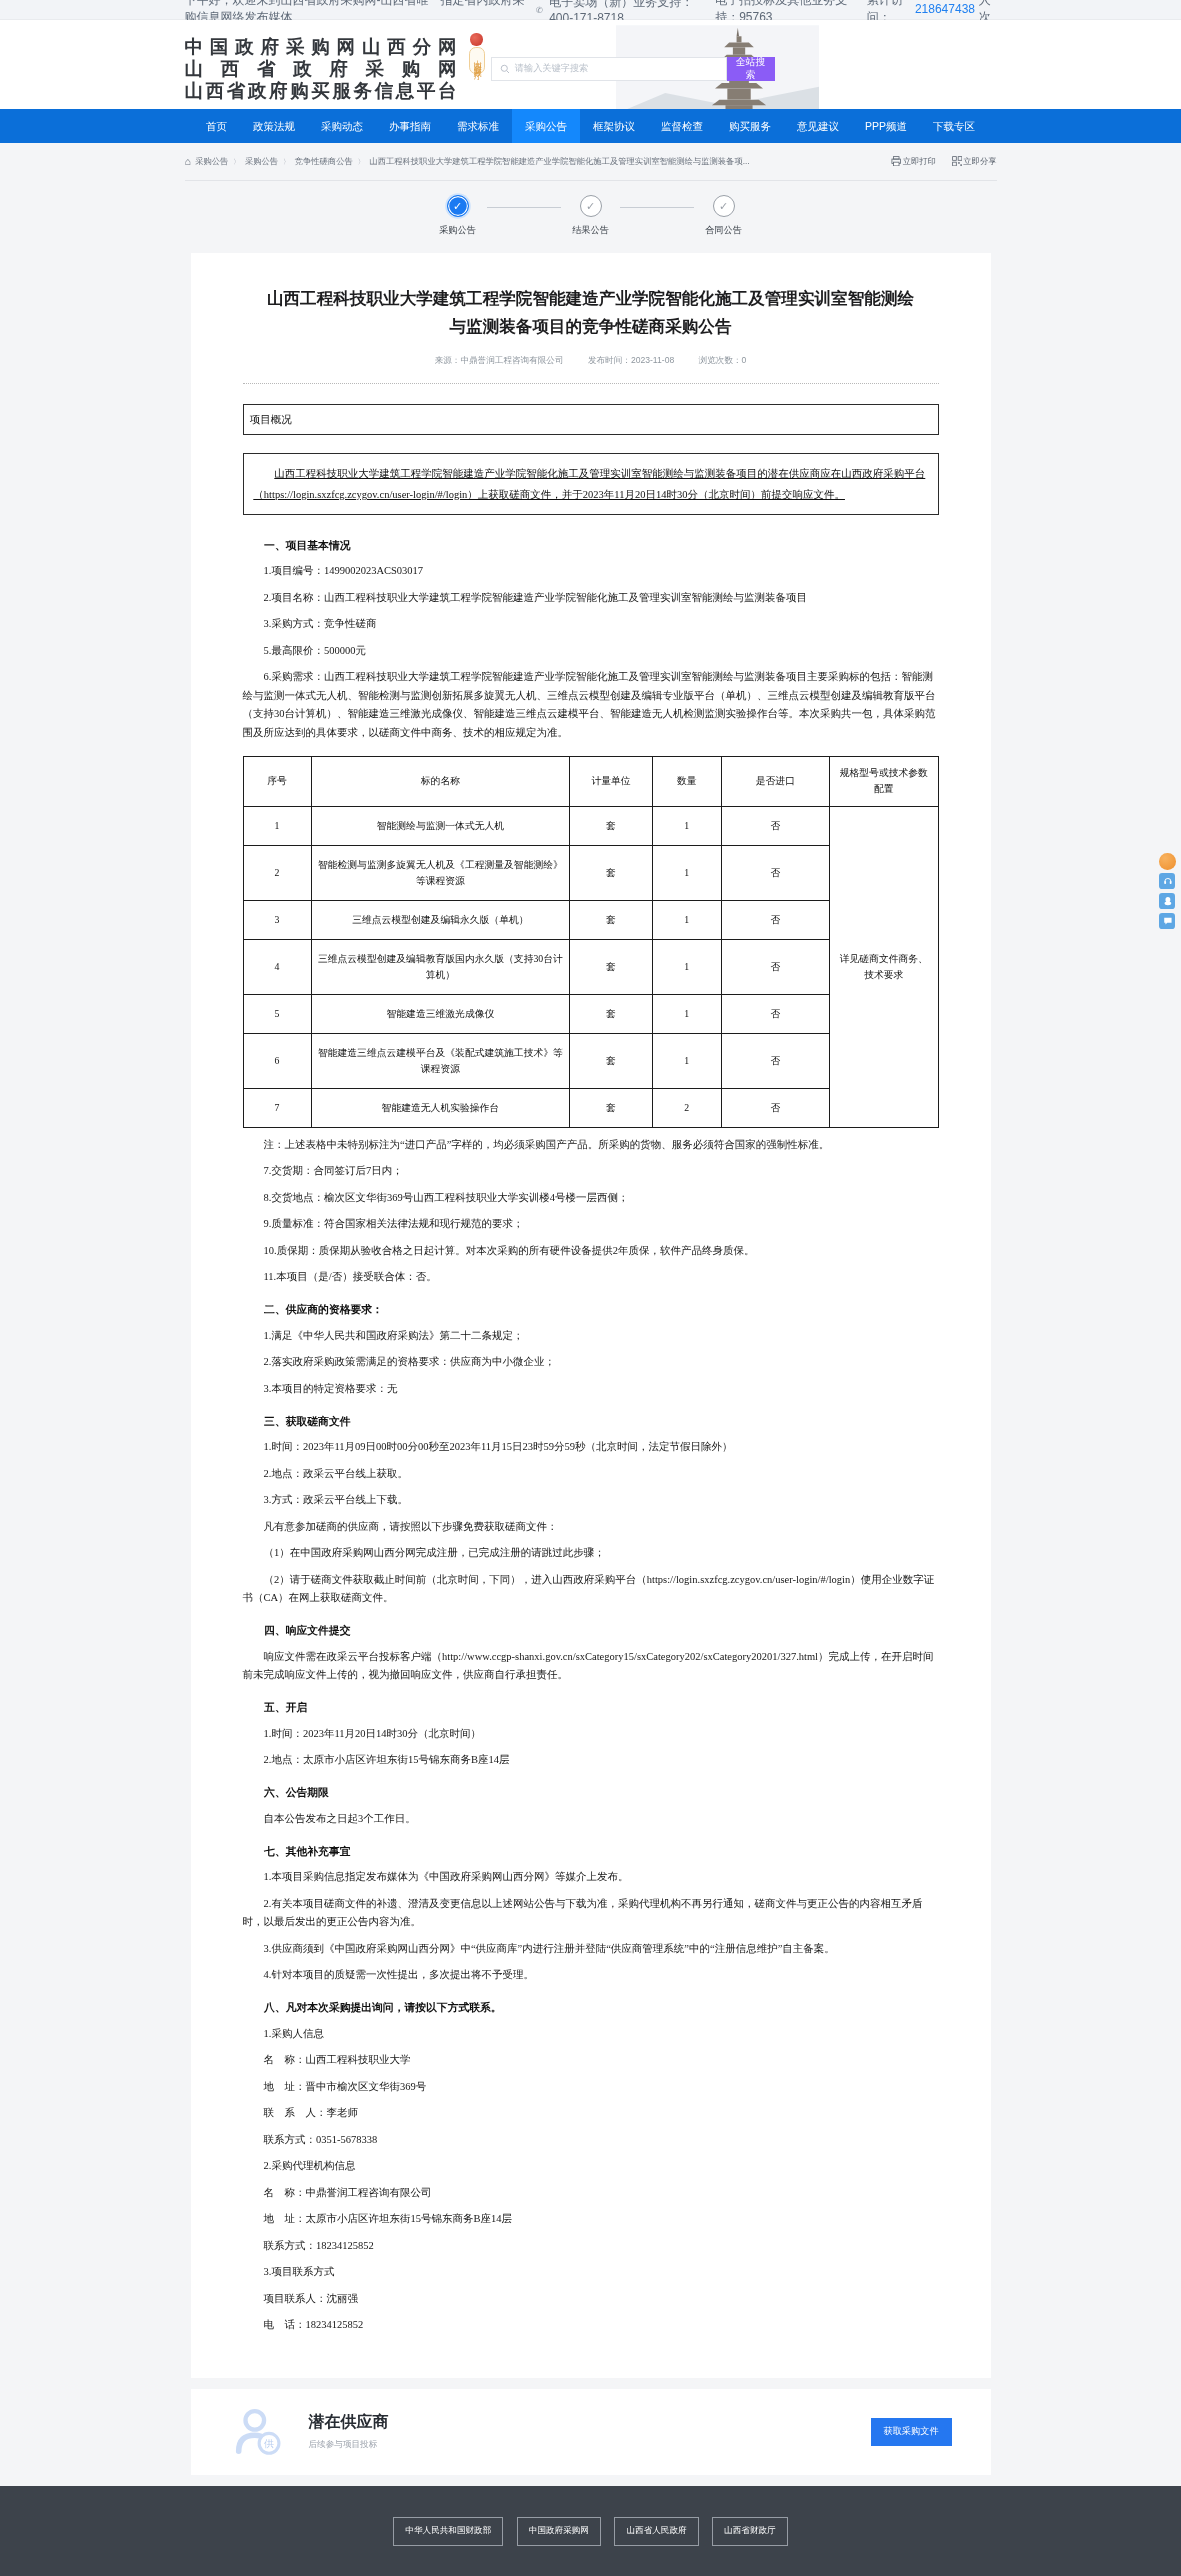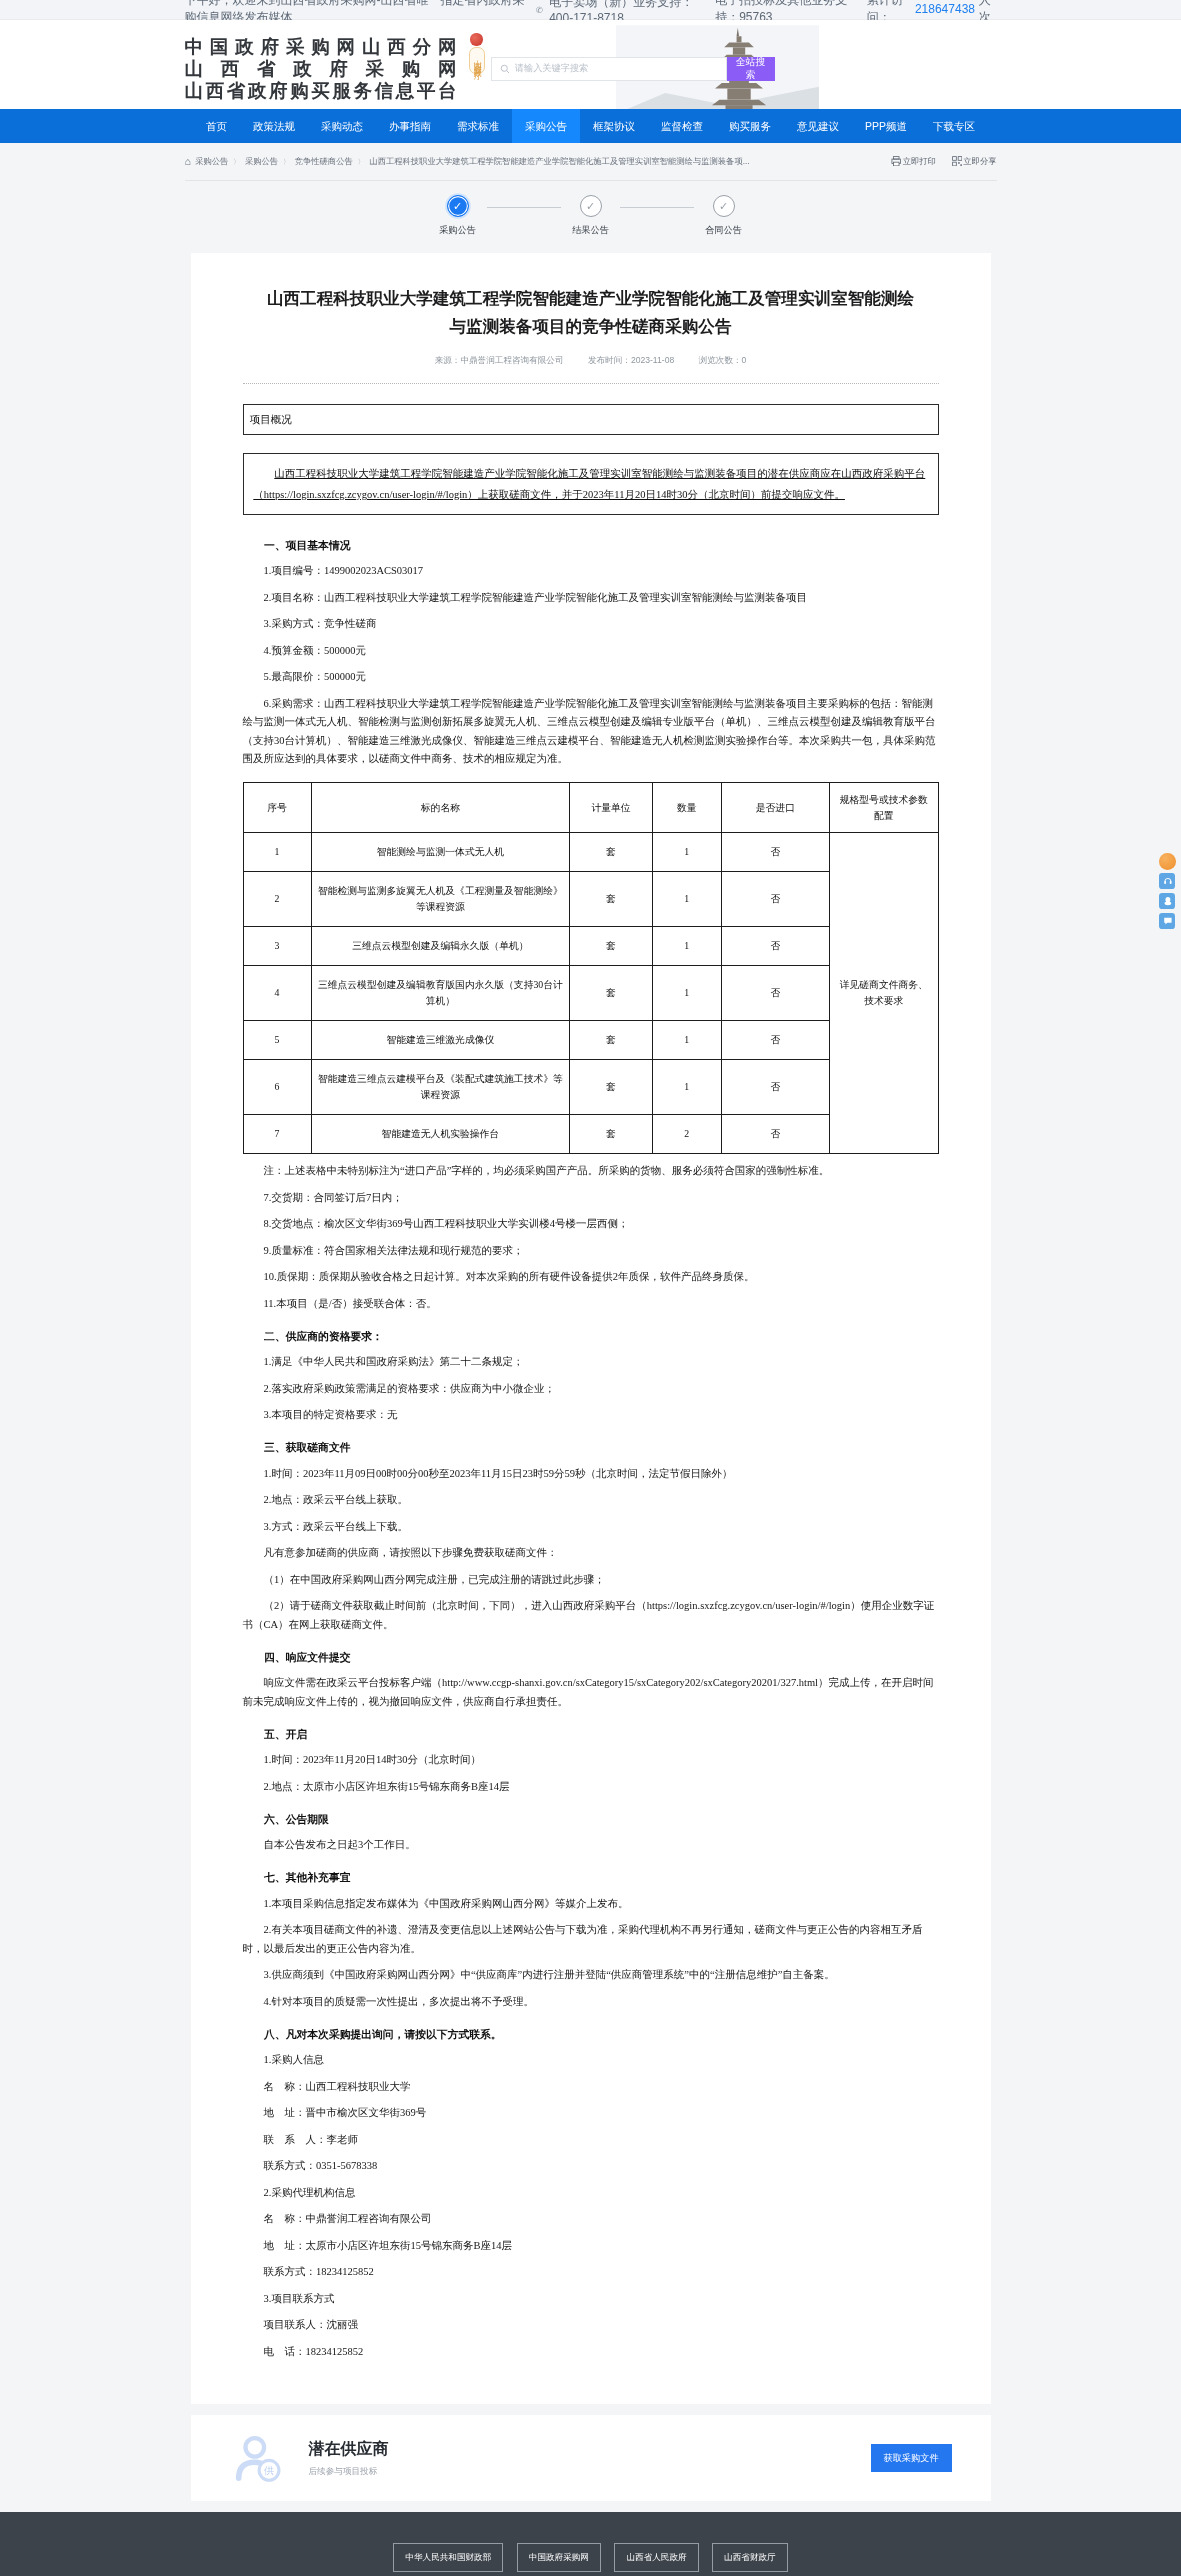--- a/index.html
+++ b/index.html
@@ -221,21 +221,20 @@
   </div>
   <div class="dotted-divider"></div>
 
   <div class="overview-box doc-serif">项目概况</div>
   <div class="intro-box doc-serif">山西工程科技职业大学建筑工程学院智能建造产业学院智能化施工及管理实训室智能测绘与监测装备项目的潜在供应商应在山西政府采购平台（https://login.sxzfcg.zcygov.cn/user-login/#/login）上获取磋商文件，并于2023年11月20日14时30分（北京时间）前提交响应文件。</div>
 
   <p class="doc-h doc-serif">一、项目基本情况</p>
   <p class="doc-p doc-serif">1.项目编号：1499002023ACS03017</p>
   <p class="doc-p doc-serif">2.项目名称：山西工程科技职业大学建筑工程学院智能建造产业学院智能化施工及管理实训室智能测绘与监测装备项目</p>
   <p class="doc-p doc-serif">3.采购方式：竞争性磋商</p>
-  <p class="doc-p doc-serif">4.预算金额：500000元</p>
   <p class="doc-p doc-serif">5.最高限价：500000元</p>
   <p class="doc-p doc-serif">6.采购需求：山西工程科技职业大学建筑工程学院智能建造产业学院智能化施工及管理实训室智能测绘与监测装备项目主要采购标的包括：智能测绘与监测一体式无人机、智能检测与监测创新拓展多旋翼无人机、三维点云模型创建及编辑专业版平台（单机）、三维点云模型创建及编辑教育版平台（支持30台计算机）、智能建造三维激光成像仪、智能建造三维点云建模平台、智能建造无人机检测监测实验操作台等。本次采购共一包，具体采购范围及所应达到的具体要求，以磋商文件中商务、技术的相应规定为准。</p>
 
   <table class="items-table">
     <colgroup>
         <col class="col-idx">
         <col class="col-name">
         <col class="col-unit">
         <col class="col-qty">
         <col class="col-imp">

